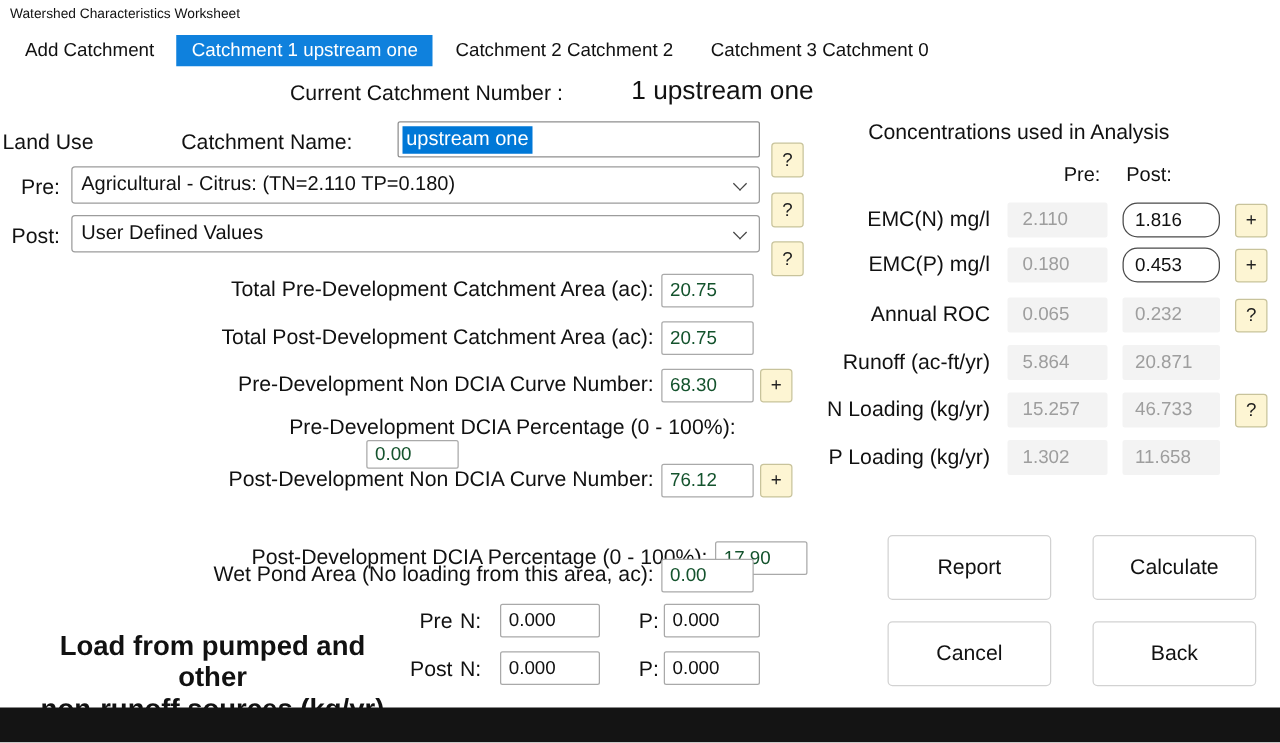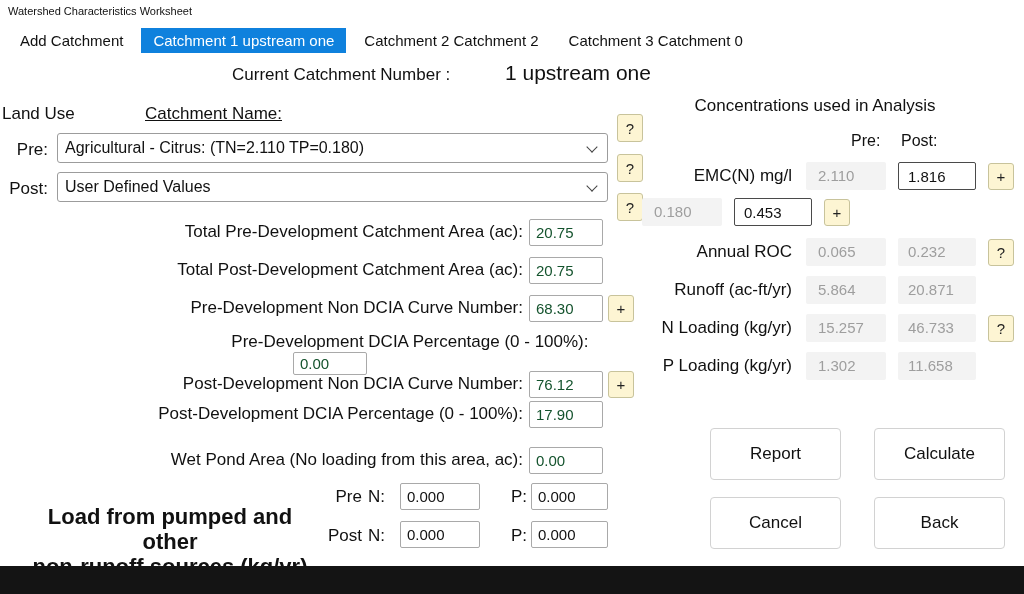--- a/index.html
+++ b/index.html
@@ -14,21 +14,21 @@
   .titlebar span { position:absolute; left:8px; top:5px; font-size:11px; color:#111; }
   
   .tabbar { position:absolute; left:0; top:25px; width:1024px; height:30px; display:flex; align-items:center; padding-left:8px; gap:6px; background:#fff; }
   .tab { font-size:15px; padding:4px 12px; color:#111; cursor:default; white-space:nowrap; }
   .tab.selected { background: var(--tab-selected, #0f81dd); color:#fff; }
   
   .hdr-label { position:absolute; left:232px; top:65px; font-size:17px; }
   .hdr-value { position:absolute; left:505px; top:61px; font-size:21px; font-weight:500; }
   
   .landuse-label { position:absolute; left:2px; top:104px; font-size:17px; }
-  .name-label { position:absolute; left:145px; top:104px; font-size:17px;text-decoration:underline; }
+  .name-label { position:absolute; left:145px; top:104px; font-size:17px; }
   .name-input { position:absolute; left:318px; top:97px; width:290px; height:29px; border:1px solid #8f8f8f; border-radius:2px; background:#fff; display:flex; align-items:center; padding-left:3px; }
   .selected-text { background: var(--selection, #0078d7); color:#fff; font-size:16px; padding:2px 3px; }
   .pre-label  { position:absolute; left:8px; top:140px; width:40px; text-align:right; font-size:17px; }
   .post-label { position:absolute; left:8px; top:179px; width:40px; text-align:right; font-size:17px; }
   .dropdown { position:absolute; left:57px; width:551px; height:30px; border:1px solid #9c9c9c; border-radius:3px; background:#fff; display:flex; align-items:center; padding:0 26px 0 7px; }
   .dd-pre  { top:133px; }
   .dd-post { top:172px; }
   .dd-text { font-size:16px; white-space:nowrap; overflow:hidden; }
   .dd-chevron { position:absolute; right:11px; top:9px; width:8px; height:8px; border-right:1.5px solid #444; border-bottom:1.5px solid #444; transform:rotate(45deg); }
   
@@ -44,21 +44,21 @@
   .pump-np { position:absolute; font-size:17px; }
   .pump-input { position:absolute; width:80px; height:27px; border:1px solid #a9a9a9; border-radius:2px; font-family:"Liberation Sans",sans-serif; font-size:15px; padding:2px 6px; background:#fff; color:#111; }
   
   .conc-title { position:absolute; left:630px; top:96px; width:370px; text-align:center; font-size:17px; }
   .col-hdr { position:absolute; top:132px; font-size:16px; }
   .crow { position:absolute; left:628px; width:392px; height:28px; display:flex; align-items:center; }
   .clabel { width:164px; text-align:right; font-size:17px; flex:none; }
   .cbox { width:80px; height:28px; margin-left:14px; flex:none; border-radius:2px; }
   .cbox.pre { background: var(--readonly-bg, #f3f3f3); color: var(--readonly-text, #9e9e9e); font-size:15px; line-height:28px; padding-left:12px; }
   .cbox.gray { background: var(--readonly-bg, #f3f3f3); color: var(--readonly-text, #9e9e9e); font-size:15px; line-height:28px; padding-left:10px; margin-left:12px; width:78px; }
-  .cinput { width:78px; height:28px; margin-left:12px; flex:none; border:1px solid #4a4a4a; border-radius:2px; font-family:"Liberation Sans",sans-serif; font-size:15px; padding:2px 9px; color:#111; background:#fff; }
+  .cinput { width:78px; height:28px; margin-left:12px; flex:none; border:1px solid #4a4a4a; border-radius:12px; font-family:"Liberation Sans",sans-serif; font-size:15px; padding:2px 9px; color:#111; background:#fff; }
   .crow .sq-btn { position:static; margin-left:12px; flex:none; height:27px; }
   .caction-spacer { width:38px; flex:none; }
   
   .big-btn { position:absolute; width:131px; height:52px; background:#fff; border:1px solid #d2d2d2; border-radius:4px; font-size:17px; color:#111; display:flex; align-items:center; justify-content:center; cursor:default; }
   
   .bottombar { position:absolute; left:0; top:566px; width:1024px; height:28px; background: var(--bottom-bar, #141414); }
 </style>
 </head>
 <body>
 
@@ -73,20 +73,23 @@
     <div class="tab selected">Catchment 1 upstream one</div>
     <div class="tab">Catchment 2 Catchment 2</div>
     <div class="tab">Catchment 3 Catchment 0</div>
   </div>
 
   <div class="hdr-label">Current Catchment Number :</div>
   <div class="hdr-value">1 upstream one</div>
 
   <div class="landuse-label">Land Use</div>
   <div class="name-label">Catchment Name:</div>
+  <div class="name-input">
+    <span class="selected-text">upstream one</span>
+  </div>
   <div class="sq-btn" style="left:617px; top:114px;">?</div>
 
   <div class="pre-label">Pre:</div>
   <div class="dropdown dd-pre">
     <span class="dd-text">Agricultural - Citrus: (TN=2.110 TP=0.180)</span>
     <span class="dd-chevron"></span>
   </div>
   <div class="sq-btn" style="left:617px; top:154px;">?</div>
 
   <div class="post-label">Post:</div>
@@ -111,21 +114,21 @@
   </div>
   <div class="frow" style="top:332px;flex-direction:column;">
     <label class="flabel">Pre-Development DCIA Percentage (0 - 100%):</label>
     <input class="finput" value="0.00" style="">
   </div>
   <div class="frow" style="top:370px;">
     <label class="flabel">Post-Development Non DCIA Curve Number:</label>
     <input class="finput" value="76.12" style="">
     <div class="sq-btn plus">+</div>
   </div>
-  <div class="frow" style="top:400px;">
+  <div class="frow" style="top:432px;padding-left:43px;">
     <label class="flabel">Post-Development DCIA Percentage (0 - 100%):</label>
     <input class="finput" value="17.90" style="">
   </div>
   <div class="frow" style="top:446px;">
     <label class="flabel">Wet Pond Area (No loading from this area, ac):</label>
     <input class="finput" value="0.00" style="">
   </div>
 
   <div class="pump-label">
     <div>Load from pumped and other</div>
@@ -147,20 +150,21 @@
   <span class="col-hdr" style="left:851px;">Pre:</span>
   <span class="col-hdr" style="left:901px;">Post:</span>
 
   <div class="crow" style="top:162px;">
     <div class="clabel">EMC(N) mg/l</div>
     <div class="cbox pre">2.110</div>
     <input class="cinput" value="1.816" style="">
     <div class="sq-btn">+</div>
   </div>
   <div class="crow" style="top:198px;">
+    <div class="clabel">EMC(P) mg/l</div>
     <div class="cbox pre">0.180</div>
     <input class="cinput" value="0.453" style="">
     <div class="sq-btn">+</div>
   </div>
   <div class="crow" style="top:238px;">
     <div class="clabel">Annual ROC</div>
     <div class="cbox pre">0.065</div>
     <div class="cbox gray">0.232</div>
     <div class="sq-btn">?</div>
   </div>

